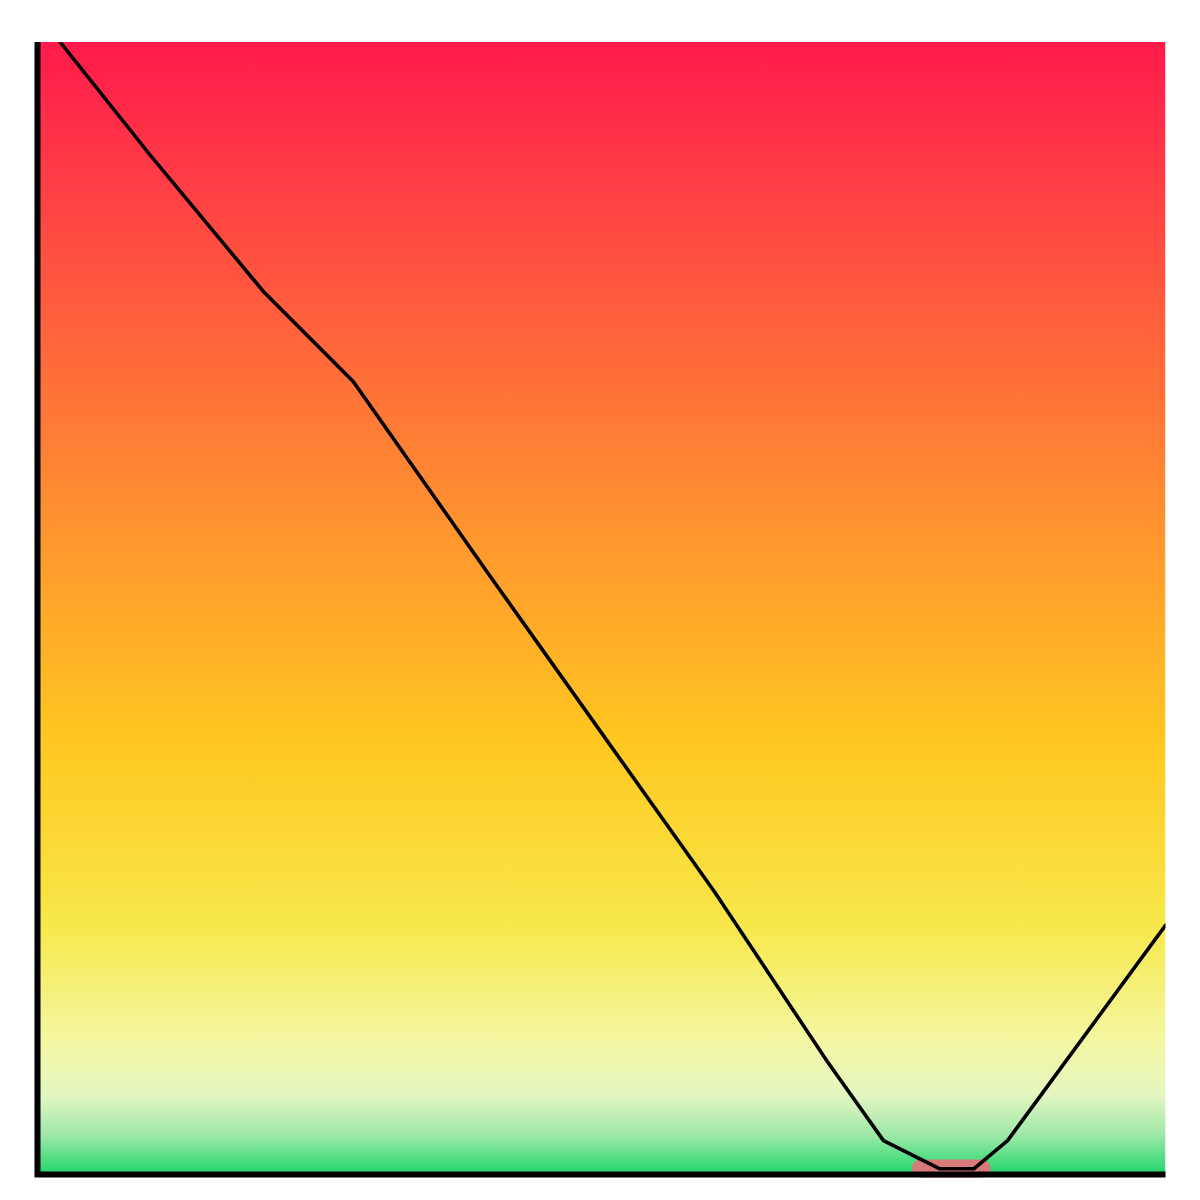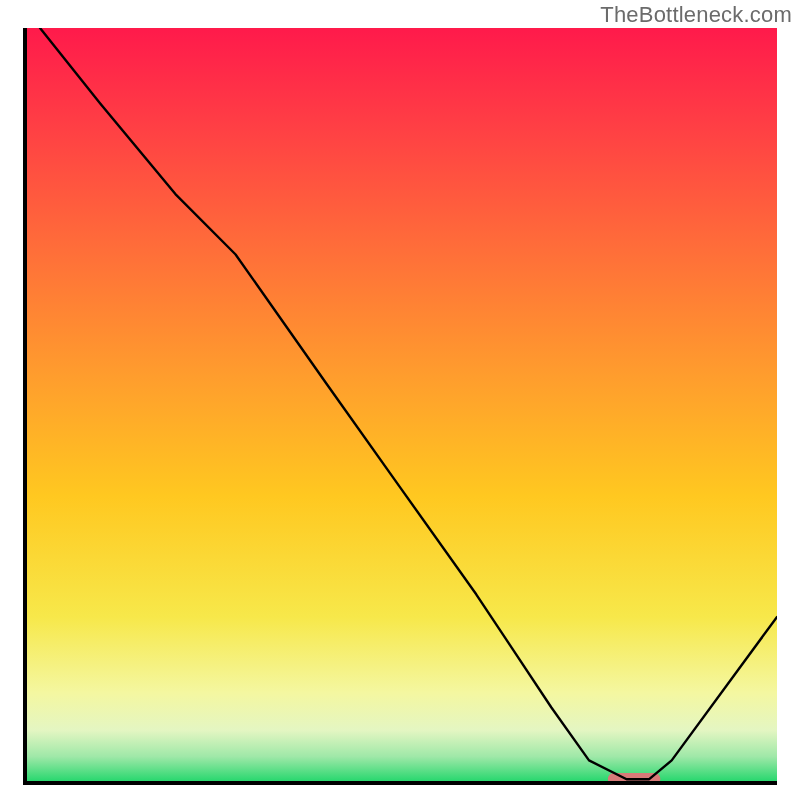--- a/index.html
+++ b/index.html
@@ -27,21 +27,20 @@
     z-index: 10;
   }
   svg {
     display: block;
   }
 </style>
 </head>
 <body>
 
 <div class="container">
-  <div class="watermark">TheBottleneck.com</div>
 
   <svg id="chart-svg" width="800" height="800" viewBox="0 0 800 800">
     <defs>
       <linearGradient id="bg-grad" x1="0" y1="0" x2="0" y2="1">
           <stop offset="0.00%" stop-color="#ff1a4b"></stop>
           <stop offset="12.00%" stop-color="#ff3c45"></stop>
           <stop offset="28.00%" stop-color="#ff6a3a"></stop>
           <stop offset="45.00%" stop-color="#ff9a2e"></stop>
           <stop offset="62.00%" stop-color="#ffc820"></stop>
           <stop offset="78.00%" stop-color="#f7e84a"></stop>

